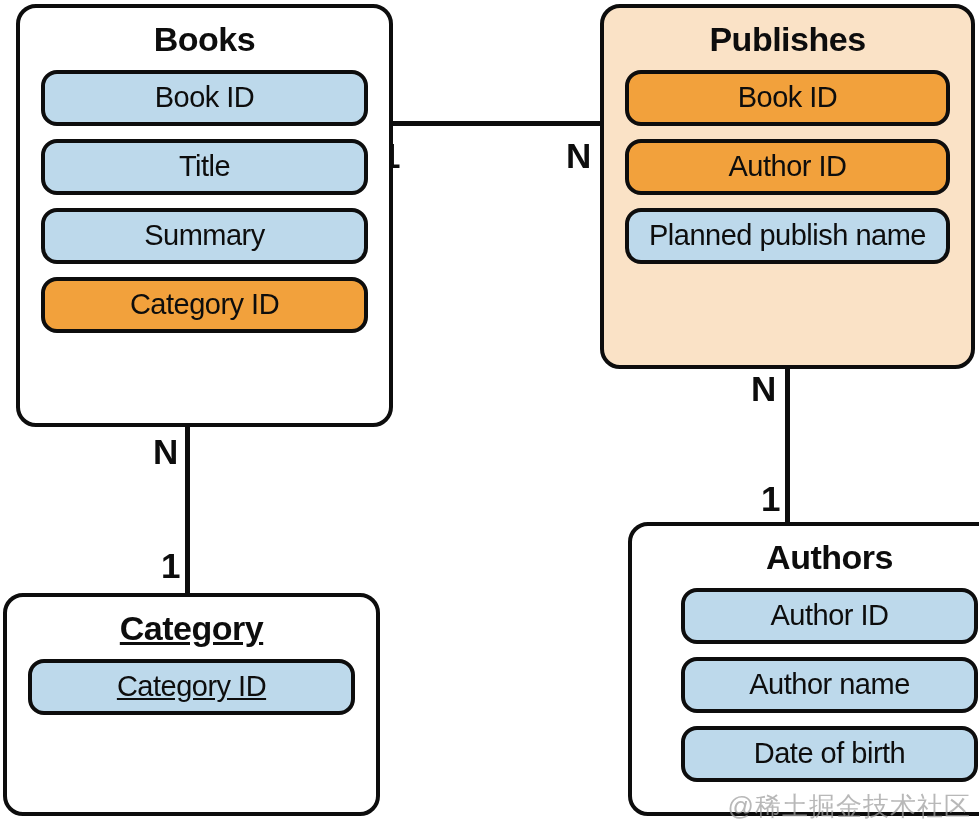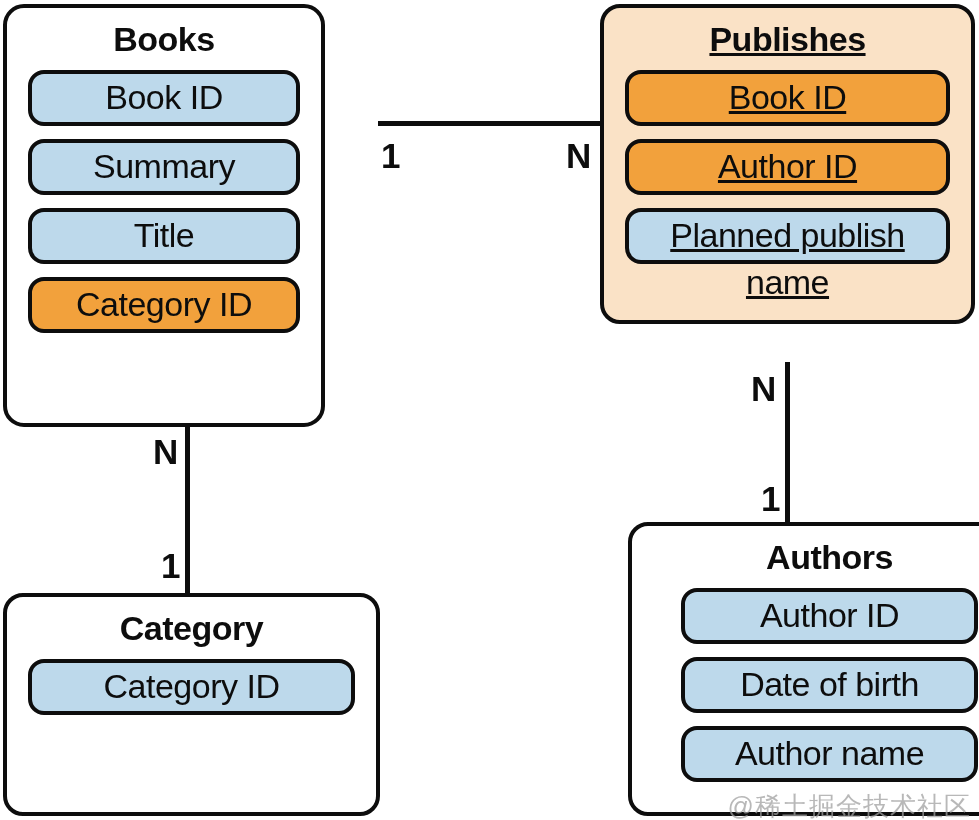--- a/index.html
+++ b/index.html
@@ -32,30 +32,30 @@
     padding-top: 8px;
     letter-spacing: -0.5px;
   }
   .field {
     height: 56px;
     margin: 13px 21px 0 21px;
     border: 4px solid #0d0d0d;
     border-radius: 16px;
     background: #bdd9eb;
     text-align: center;
-    font-size: 34px;
+    font-size: 29px;
     line-height: 47px;
     letter-spacing: -0.5px;
   }
   .entity-title + .field { margin-top: 8px; }
   .field.key { background: #f2a13c; }
   
-  #entity-books     { left: 3px;   top: 4px;   width: 322px; height: 423px; border-radius: 21px; }
-  #entity-publishes { left: 600px; top: 4px;   width: 375px; height: 320px; text-decoration: underline; }
-  #entity-category  { left: 3px;   top: 593px; width: 377px; height: 223px; }
+  #entity-books     { left: 16px;   top: 4px;   width: 377px; height: 423px; }
+  #entity-publishes { left: 600px; top: 4px;   width: 375px; height: 365px; }
+  #entity-category  { left: 3px;   top: 593px; width: 377px; height: 223px; text-decoration: underline; }
   #entity-authors   { left: 628px; top: 522px; width: 375px; height: 294px; padding-left: 28px; }
   
   .connector {
     position: absolute;
     background: #0d0d0d;
   }
   #conn-books-publishes  { left: 378px; top: 121px; width: 222px; height: 5px; }
   #conn-books-category   { left: 185px; top: 425px; width: 5px;  height: 170px; }
   #conn-publishes-authors{ left: 785px; top: 362px; width: 5px;  height: 162px; }
   
@@ -95,39 +95,39 @@
   <span class="card-label" id="card-bp-1">1</span>
   <span class="card-label" id="card-bp-n">N</span>
   <span class="card-label" id="card-bc-n">N</span>
   <span class="card-label" id="card-bc-1">1</span>
   <span class="card-label" id="card-pa-n">N</span>
   <span class="card-label" id="card-pa-1">1</span>
 
   <section class="entity" id="entity-books">
     <div class="entity-title">Books</div>
     <div class="field">Book ID</div>
+    <div class="field">Title</div>
     <div class="field">Summary</div>
-    <div class="field">Title</div>
     <div class="field key">Category ID</div>
   </section>
 
   <section class="entity peach" id="entity-publishes">
     <div class="entity-title">Publishes</div>
     <div class="field key">Book ID</div>
     <div class="field key">Author ID</div>
     <div class="field">Planned publish name</div>
   </section>
 
   <section class="entity" id="entity-category">
     <div class="entity-title">Category</div>
     <div class="field">Category ID</div>
   </section>
 
   <section class="entity" id="entity-authors">
     <div class="entity-title">Authors</div>
     <div class="field">Author ID</div>
+    <div class="field">Author name</div>
     <div class="field">Date of birth</div>
-    <div class="field">Author name</div>
   </section>
 
   <div class="watermark">@稀土掘金技术社区</div>
 
 </div>
 
 </body></html>

